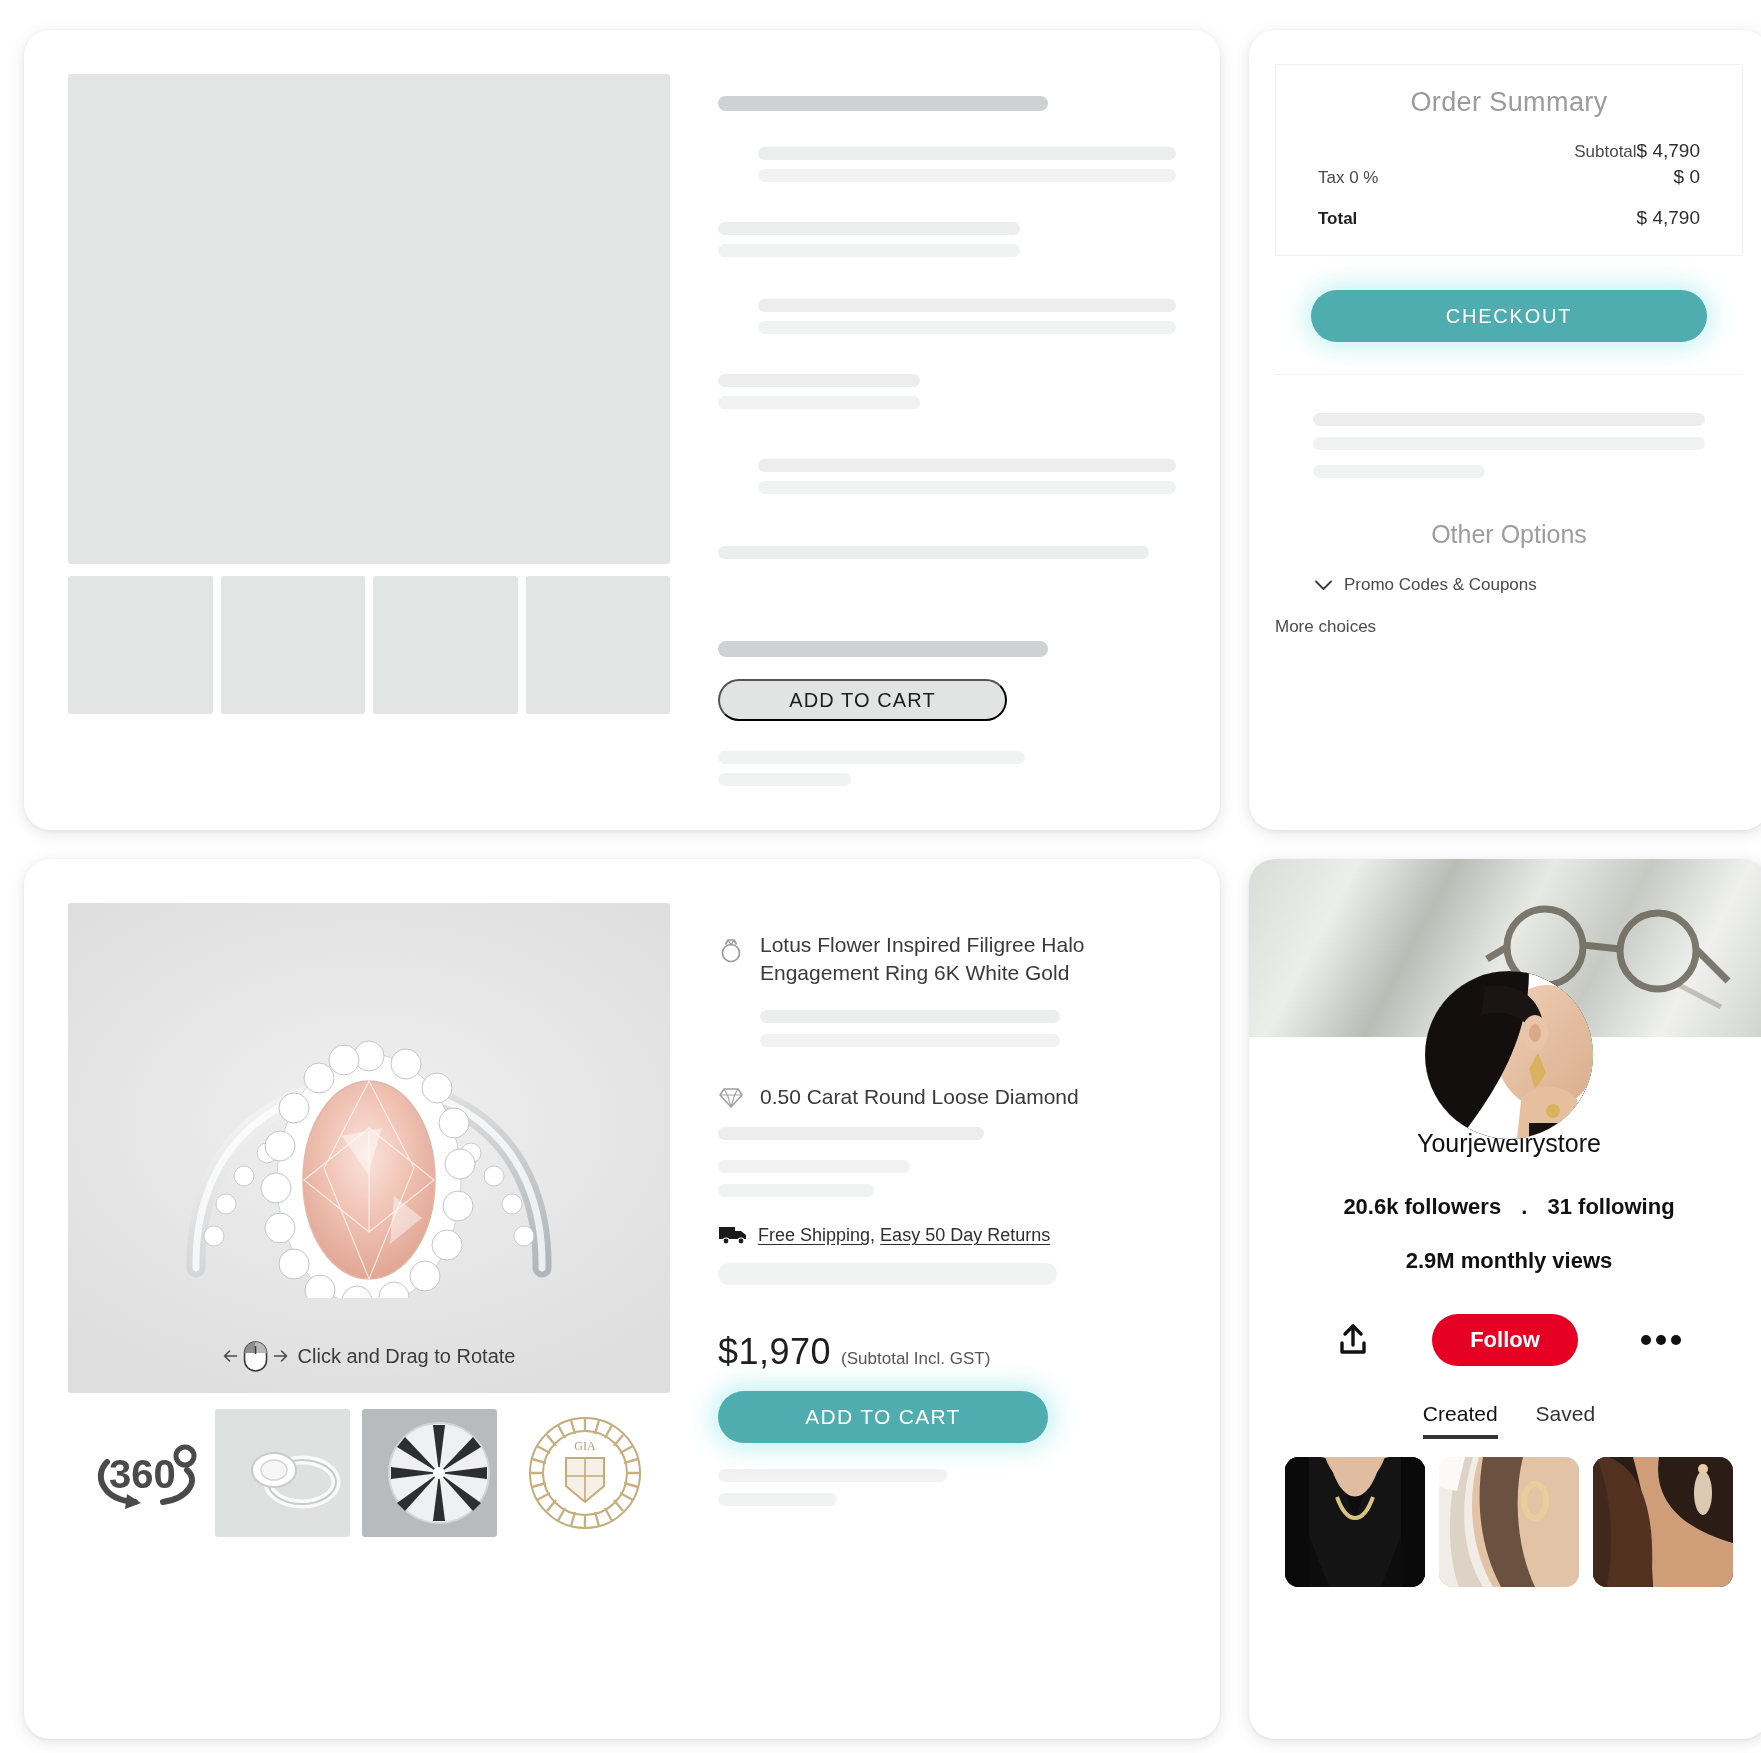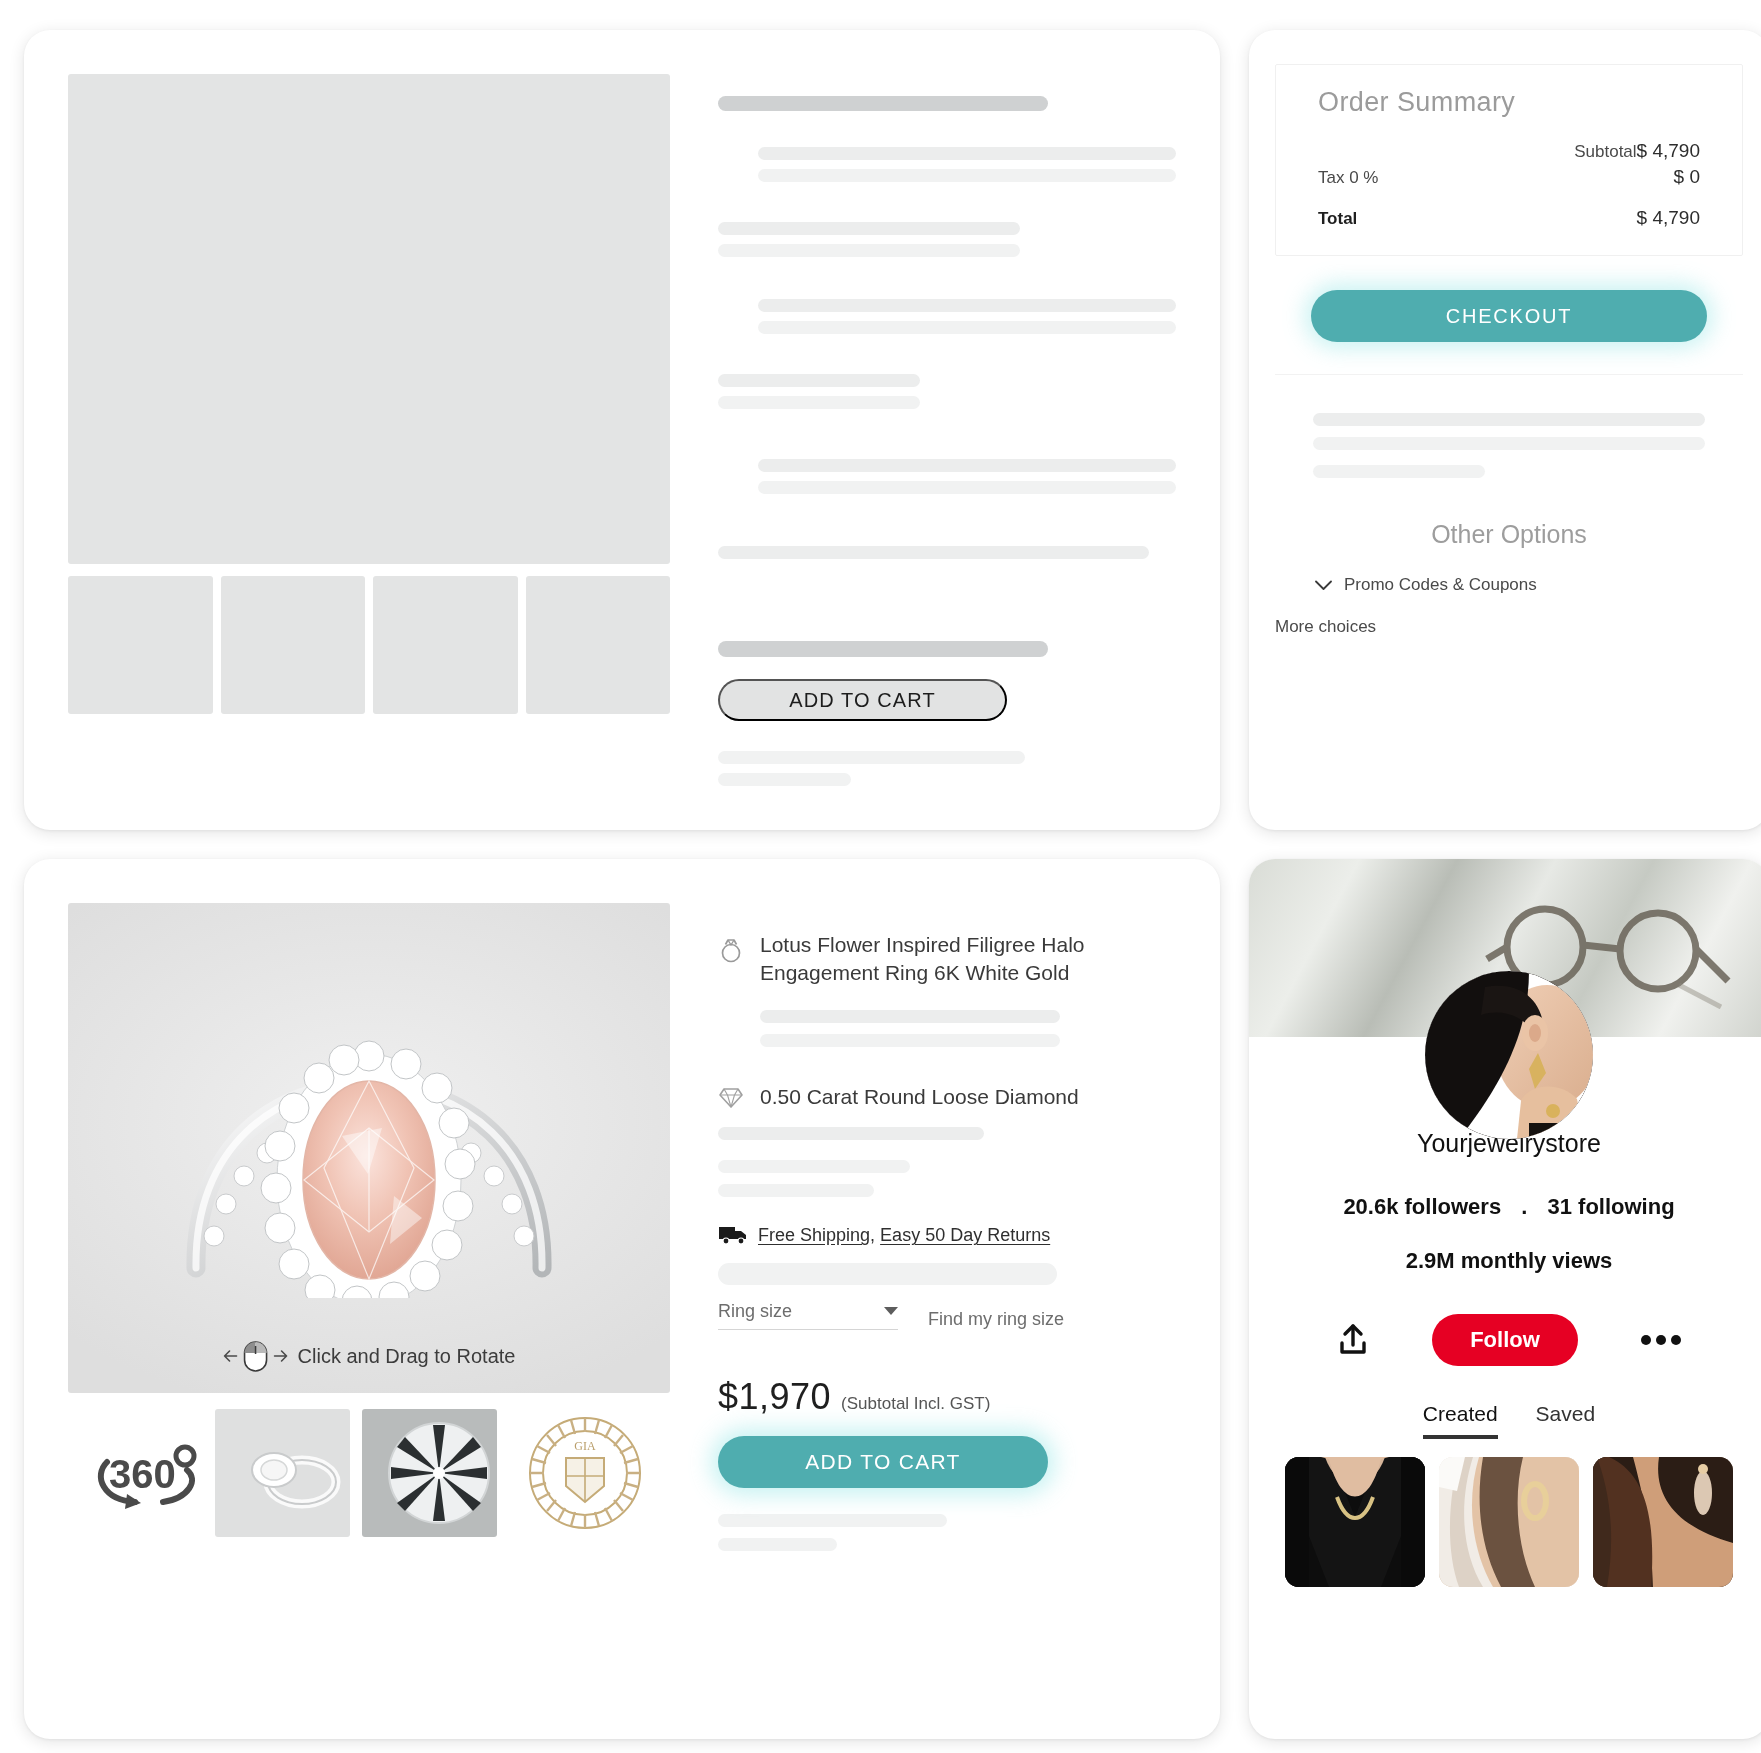--- a/index.html
+++ b/index.html
@@ -58,21 +58,21 @@
 
   
   #card-top-right { grid-column: 3; grid-row: 1; padding: 0; }
   .tr-inner { padding: 34px 26px 0 26px; height: 100%; display: flex; flex-direction: column; }
   .os-box {
     border: 1px solid #f0f0f0;
     border-radius: 2px;
     padding: 22px 42px 26px 42px;
   }
   .os-title {
-    text-align: left; font-size: 27px; color: #9b9b9b;
+    text-align: center; font-size: 27px; color: #9b9b9b;
     font-weight: 300; letter-spacing: .4px; margin-bottom: 22px;
   }
   .os-row { display: flex; justify-content: space-between; align-items: baseline; font-size: 17px; }
   .os-row.sub { margin-bottom: 4px; justify-content: flex-end; }
   .os-row .lbl { color: #4a4a4a; }
   .os-row .val { color: #2d2d2d; font-size: 19px; }
   .os-row.total { margin-top: 19px; }
   .os-row.total .lbl { font-weight: 700; color: #1f1f1f; }
   .os-row.total .val { font-weight: 400; color: #2d2d2d; }
 
@@ -504,27 +504,20 @@
             </svg>
           </span>
           <span class="ship-text">
             <u>Free Shipping</u><span>,</span>
             <u>Easy 50 Day Returns</u>
           </span>
         </div>
 
         <div class="sk light" style="width:74%; height:22px; border-radius:11px; margin-top:14px;"></div>
 
-        <div class="ringsize-row">
-          <div class="ringsize-select">
-            <span>Ring size</span>
-            <span class="caret"></span>
-          </div>
-          <span class="find-size">Find my ring size</span>
-        </div>
 
         <div class="price-row">
           <span class="price">$1,970</span>
           <span class="price-note">(Subtotal Incl. GST)</span>
         </div>
 
         <button class="btn-addcart-teal">ADD TO CART</button>
 
         <div style="margin-top:26px;">
           <div class="sk light" style="width:50%;"></div>

